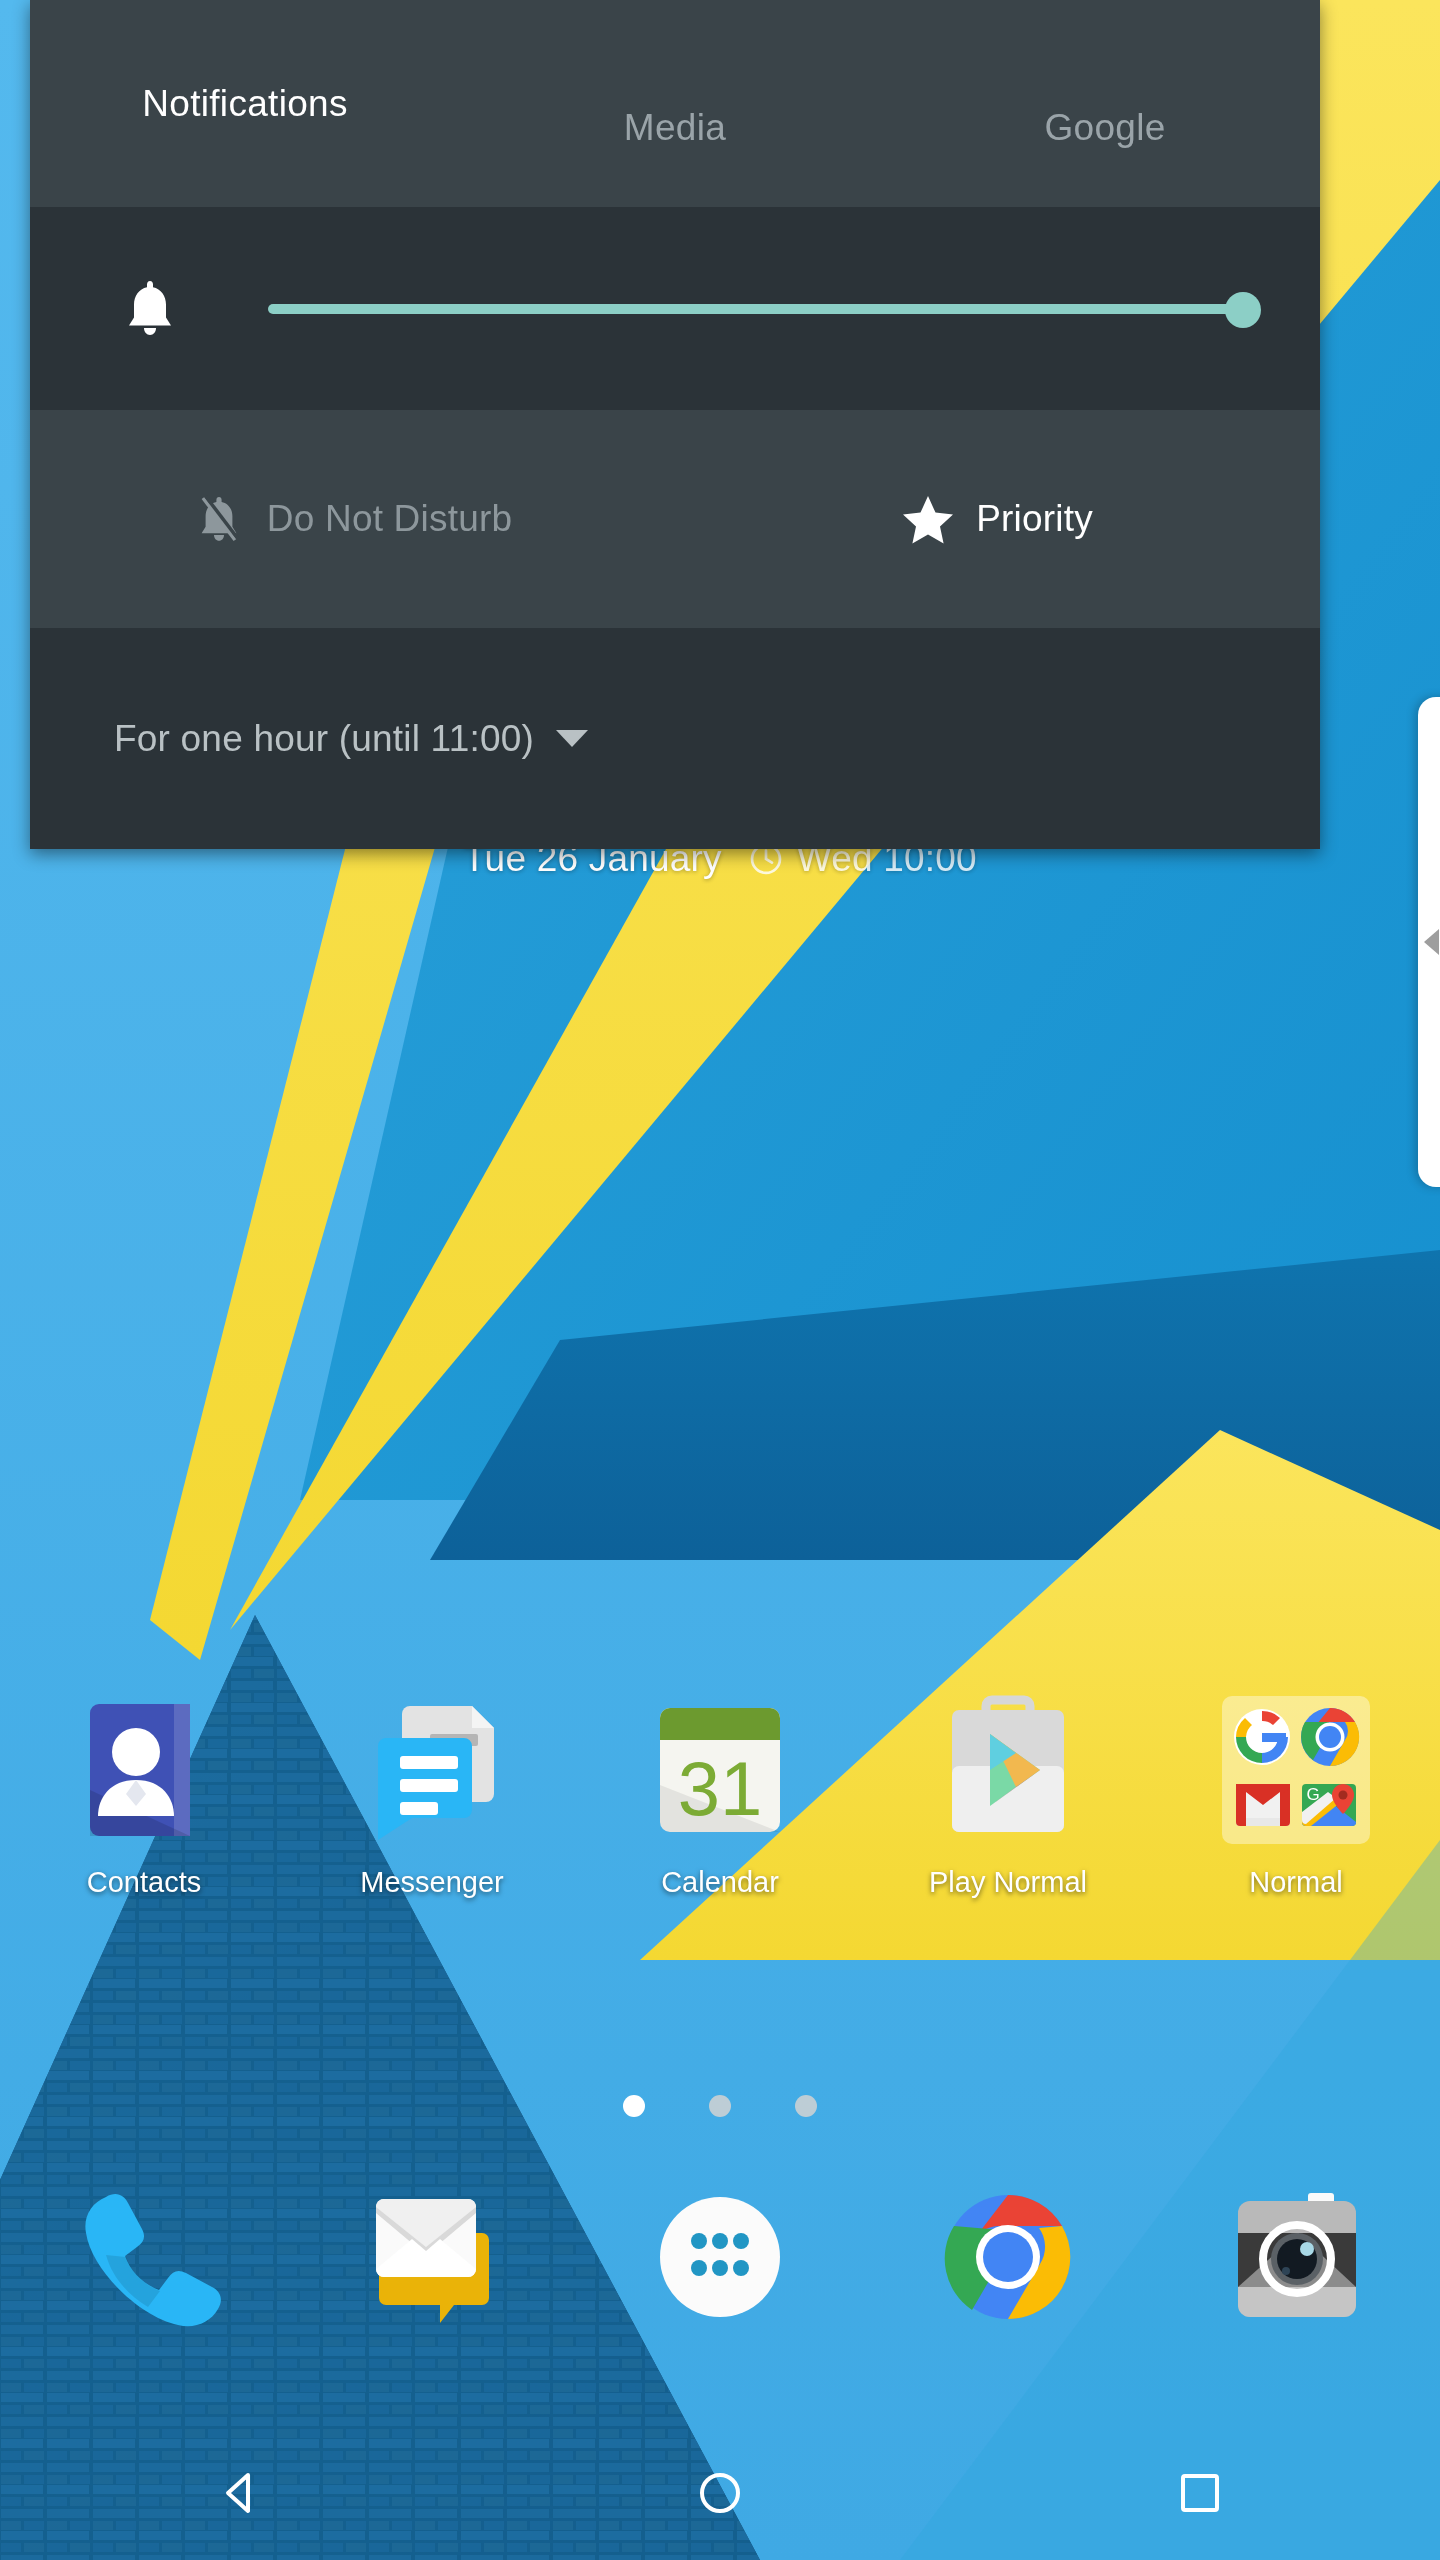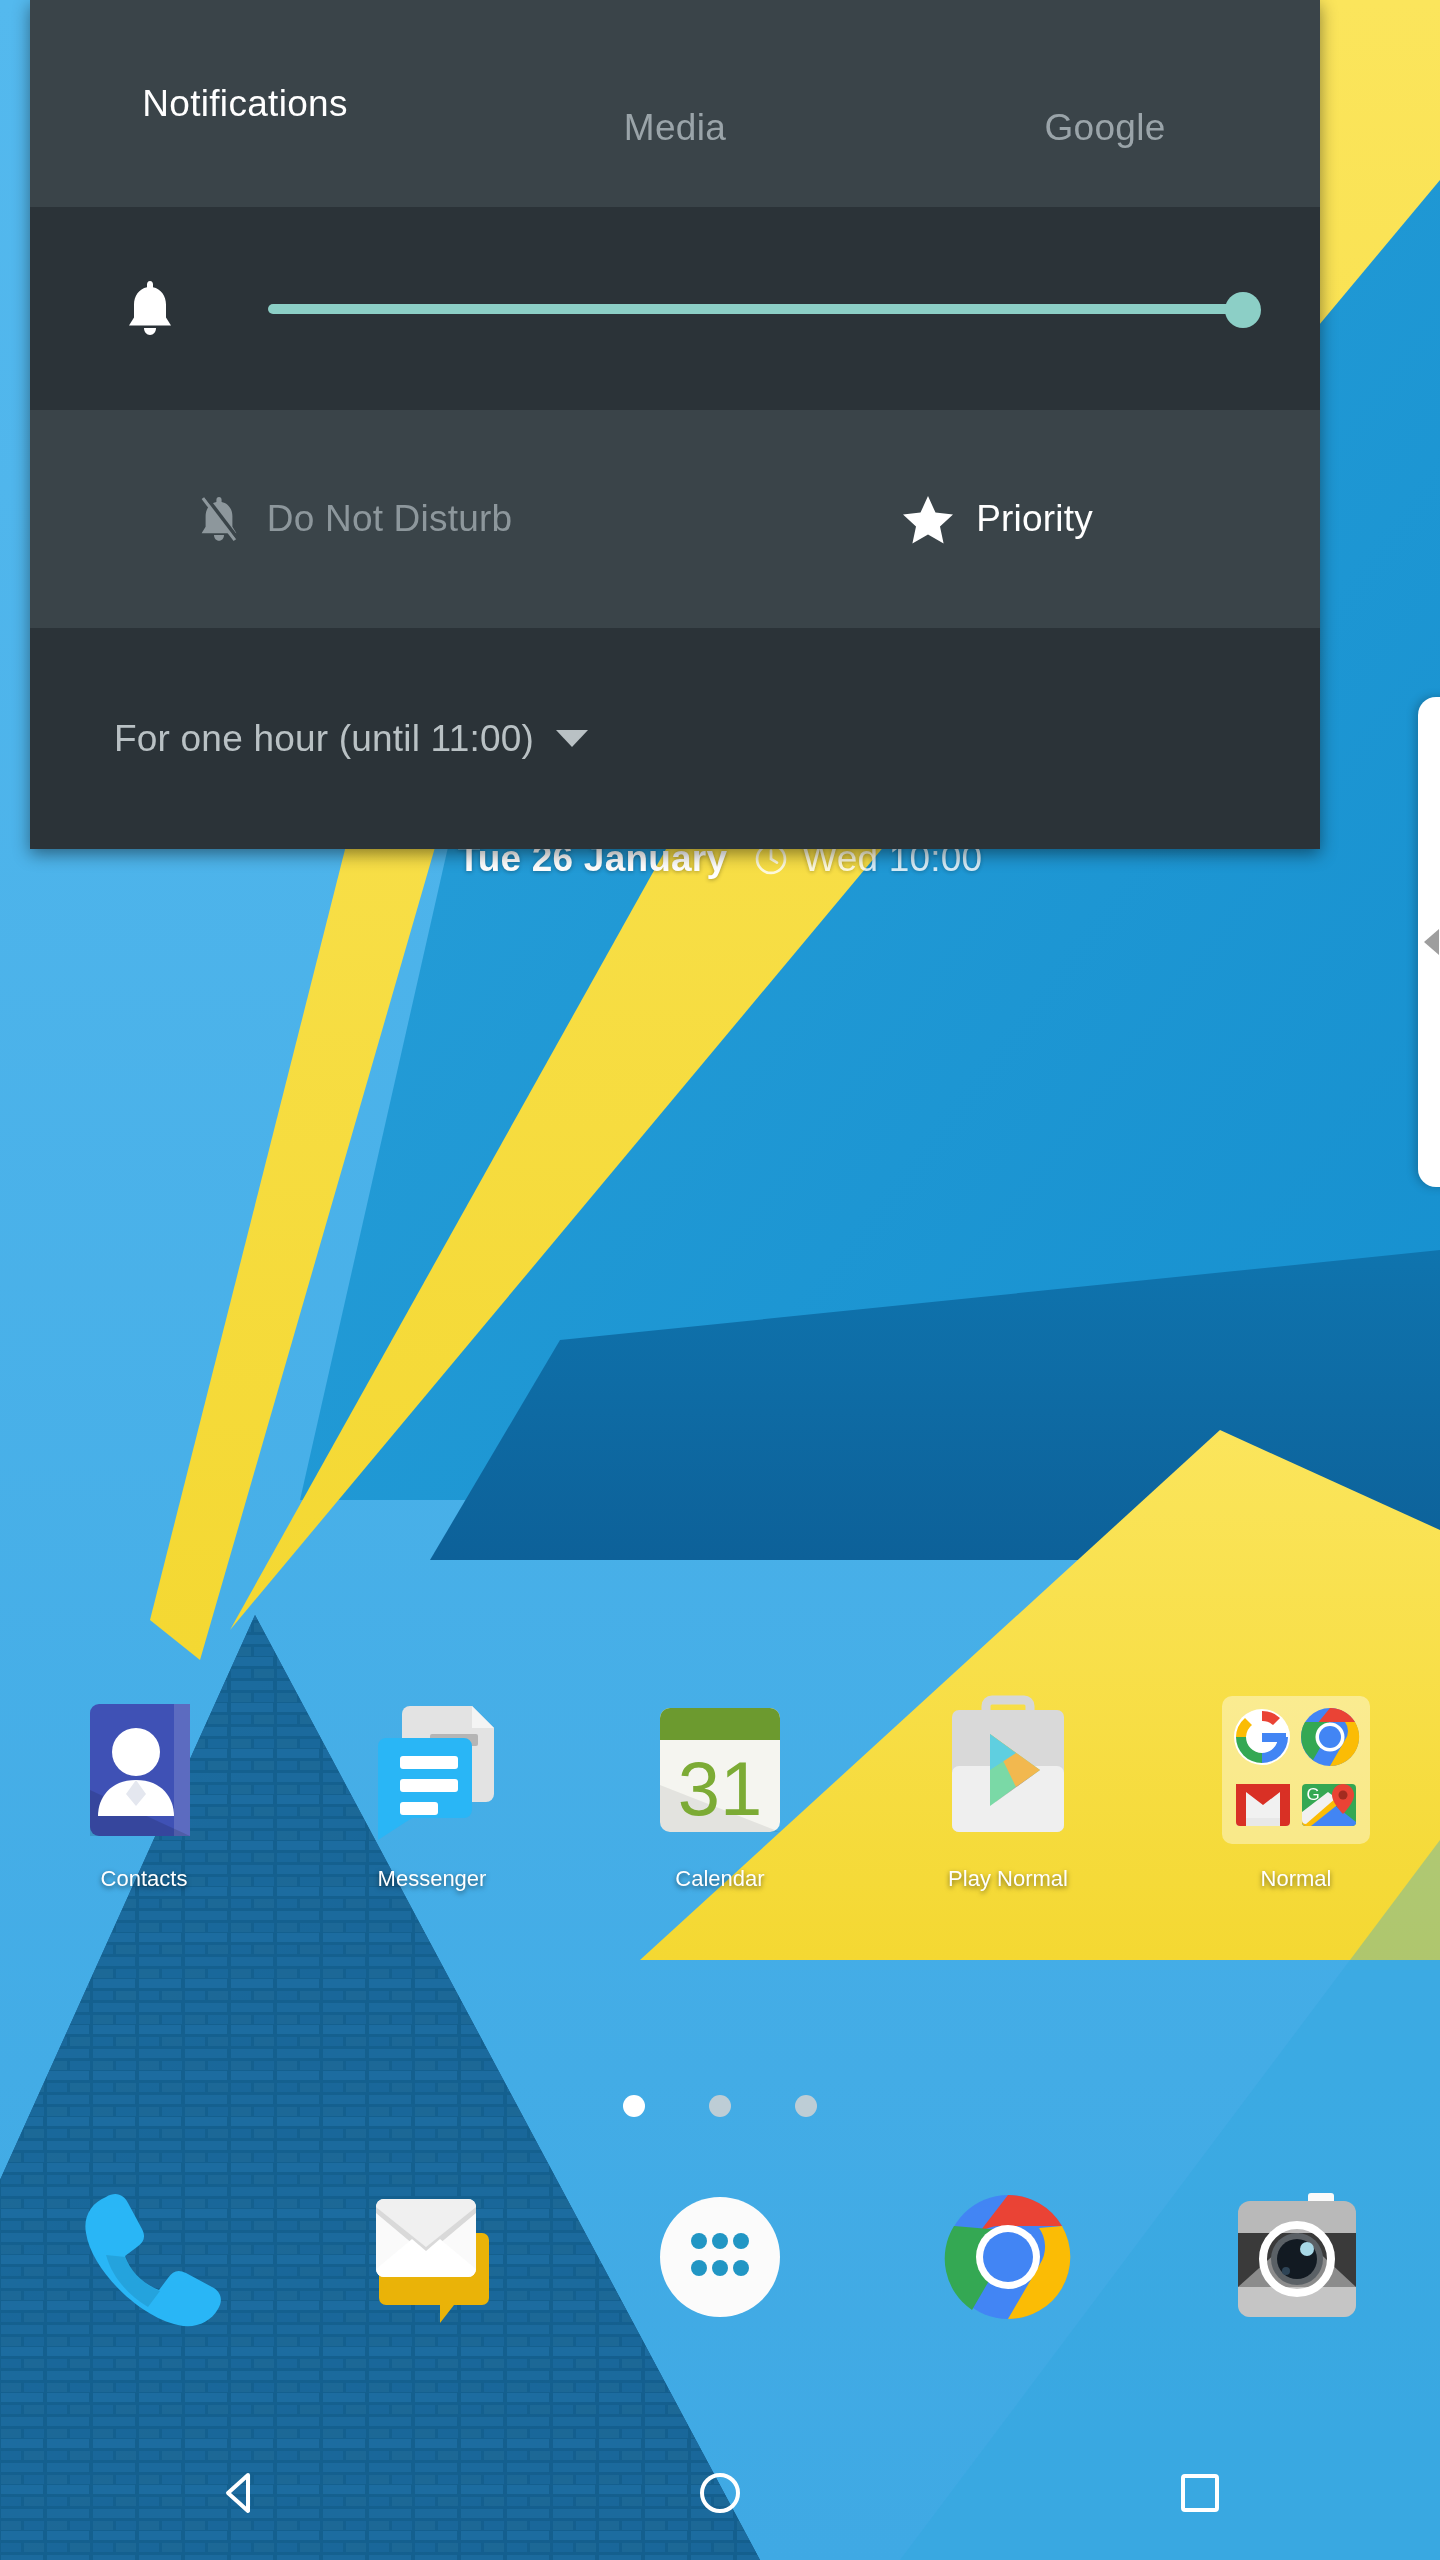--- a/index.html
+++ b/index.html
@@ -17,36 +17,36 @@
   
   #homescreen { position:absolute; inset:0; z-index:5; }
 
   
   #widget-row {
     position:absolute; left:0; right:0; top:838px;
     display:flex; align-items:center; justify-content:center; gap:26px;
     color:#ffffff; font-size:37px; letter-spacing:0.2px;
     text-shadow:0 1px 4px rgba(0,0,0,.32);
   }
-  #widget-row .date-text { font-weight:700; }
+  #widget-row .date-text { font-weight:400; }
   #widget-row .alarm-group { display:flex; align-items:center; gap:13px; opacity:.82; }
   #widget-row .alarm-text { font-weight:400; }
   .clock-ico { width:36px; height:36px; display:block; }
 
   
   #app-row {
     position:absolute; left:0; right:0; top:1690px;
     display:flex; align-items:flex-start;
   }
   .app-cell {
     flex:1 1 0; display:flex; flex-direction:column; align-items:center;
   }
   .app-ico-box { width:160px; height:160px; position:relative; }
   .app-label {
-    margin-top:16px; color:#fff; font-size:22px; font-weight:400;
+    margin-top:16px; color:#fff; font-size:29px; font-weight:400;
     text-shadow:0 2px 5px rgba(0,0,0,.55); white-space:nowrap;
   }
 
   
   #page-dots {
     position:absolute; left:0; right:0; top:2095px;
     display:flex; justify-content:center; align-items:center; gap:64px;
   }
   .pdot { width:22px; height:22px; border-radius:50%; background:rgba(210,210,210,.85); }
   .pdot.active { background:#ffffff; }

